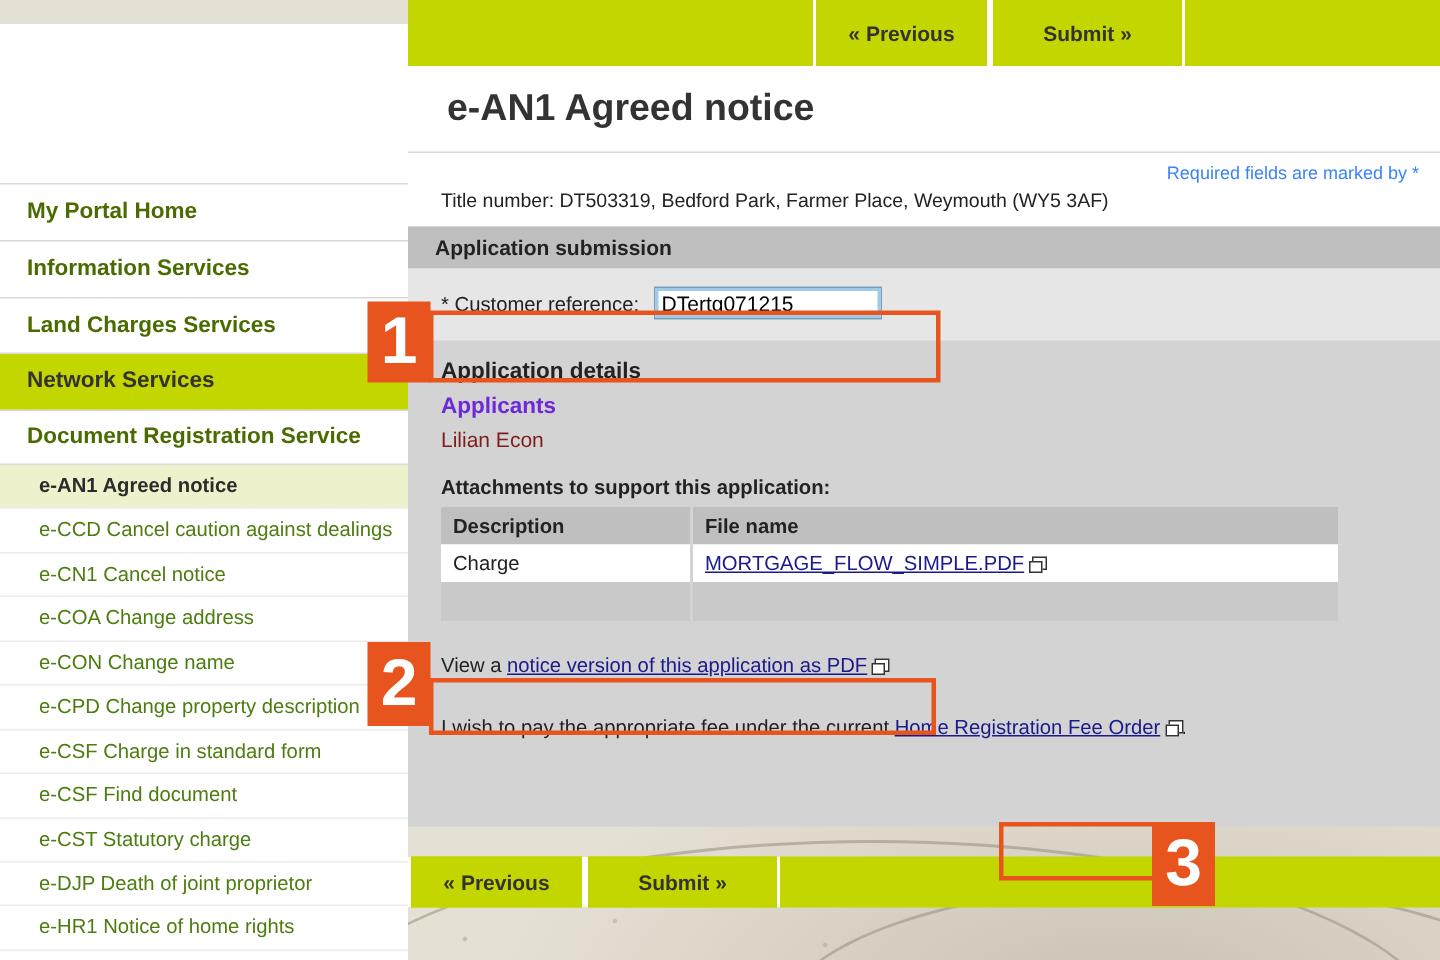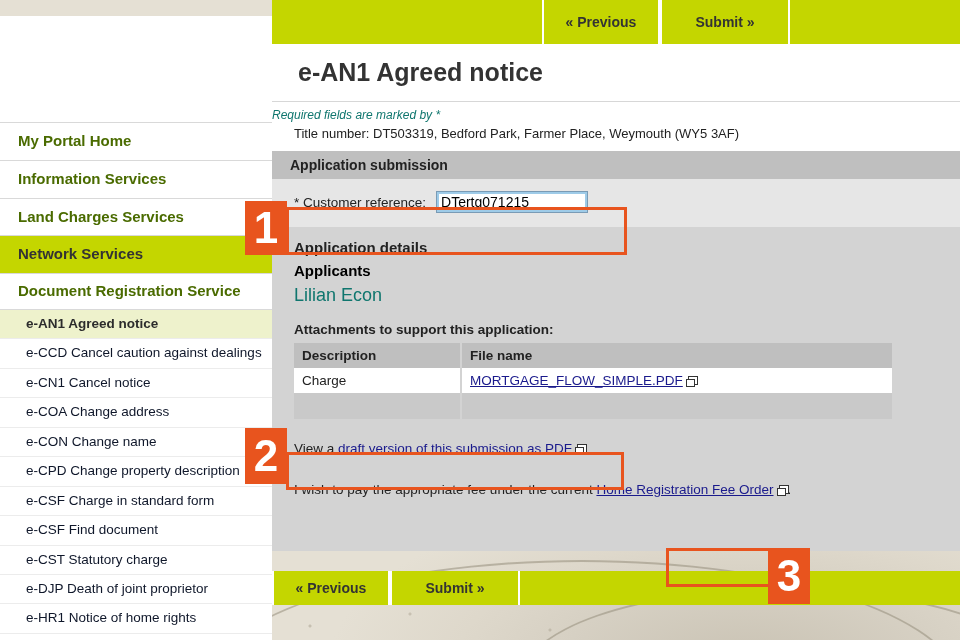--- a/index.html
+++ b/index.html
@@ -71,21 +71,21 @@
   }
   .nav-main.two-line { padding-top: 8px; padding-bottom: 8px; }
   .nav-main.active {
     background: #c4d600;
     color: #333333;
   }
   .nav-sub {
     display: block;
     padding: 6px 10px 6px 26px;
     font-size: 13.5px;
-    color: #0f172a;
+    color: #4d7c0f;
     line-height: 1.22;
     border-bottom: 1px solid #ececec;
     box-sizing: border-box;
   }
   .nav-sub.selected {
     background: #eef2cc;
     font-weight: bold;
     color: #2c2c2c;
   }
 
@@ -126,24 +126,24 @@
     border-bottom: 1px solid #d7d7d7;
   }
   .title-bar h1 {
     margin: 0;
     font-size: 25px;
     font-weight: bold;
     color: #333;
   }
   .req-note {
     background: #ffffff;
+    text-align: right;
     font-size: 12px;
-    color: #0f766e;
+    color: #3b82f6;
     padding: 6px 14px 2px 0;
-    font-style: italic;
   }
   .title-number {
     background: #ffffff;
     font-size: 13px;
     color: #222;
     padding: 2px 0 10px 22px;
   }
   .section-head {
     background: #bfbfbf;
     font-weight: bold;
@@ -184,25 +184,25 @@
   .panel-grey h2 {
     margin: 2px 0 4px 0;
     font-size: 15px;
     font-weight: bold;
     color: #222;
   }
   .panel-grey h3 {
     margin: 6px 0 6px 0;
     font-size: 15px;
     font-weight: bold;
-    color: #000000;
+    color: #6d28d9;
   }
   .applicant-name {
-    font-size: 18px;
-    color: #0f766e;
+    font-size: 14px;
+    color: #7f1d1d;
     margin: 2px 0 0 0;
   }
   .attach-label {
     font-size: 13.5px;
     font-weight: bold;
     color: #222;
     margin: 16px 0 6px 0;
   }
   table.attachments {
     border-collapse: collapse;
@@ -373,21 +373,21 @@
           </td>
         </tr>
         <tr class="empty">
           <td></td>
           <td></td>
         </tr>
       </tbody>
     </table>
 
     <div class="view-draft">
-      <span>View a </span><span class="link">draft version of this submission as PDF</span><span class="win-icon"></span>
+      <span>View a </span><span class="link">notice version of this application as PDF</span><span class="win-icon"></span>
     </div>
 
     <div class="fee-line">
       <span>I wish to pay the appropriate fee under the current </span><span class="link">Home Registration Fee Order</span><span class="win-icon"></span><span>.</span>
     </div>
   </div>
 
   <div class="bottom-bar">
     <div class="spacer"></div>
     <div class="tb-btn">« Previous</div>

